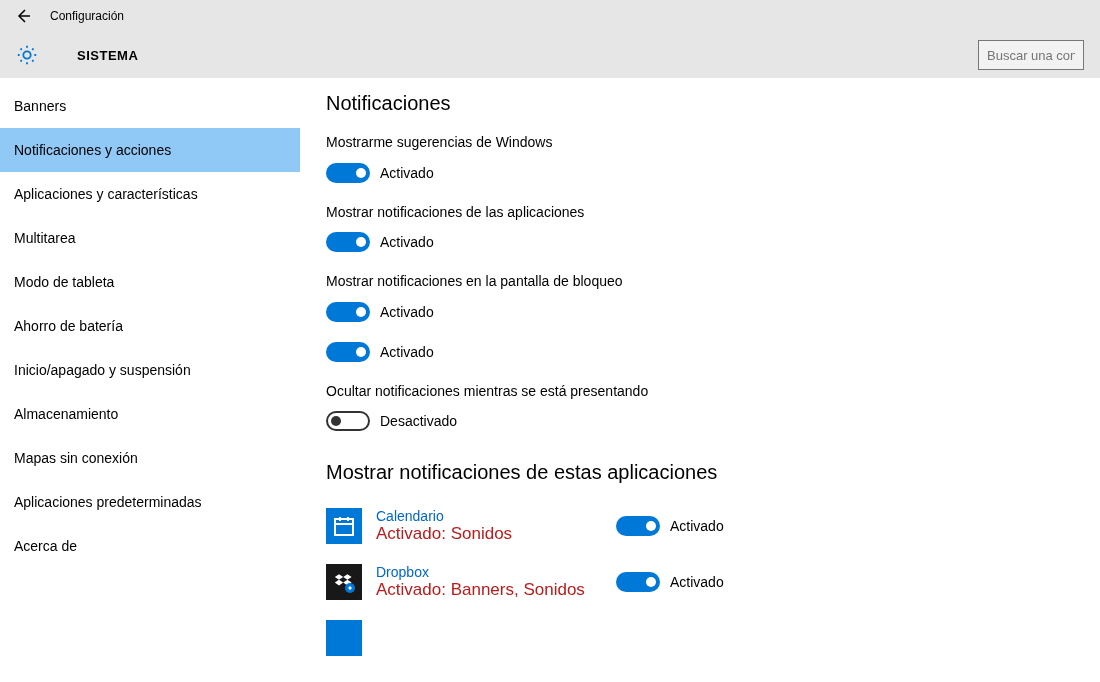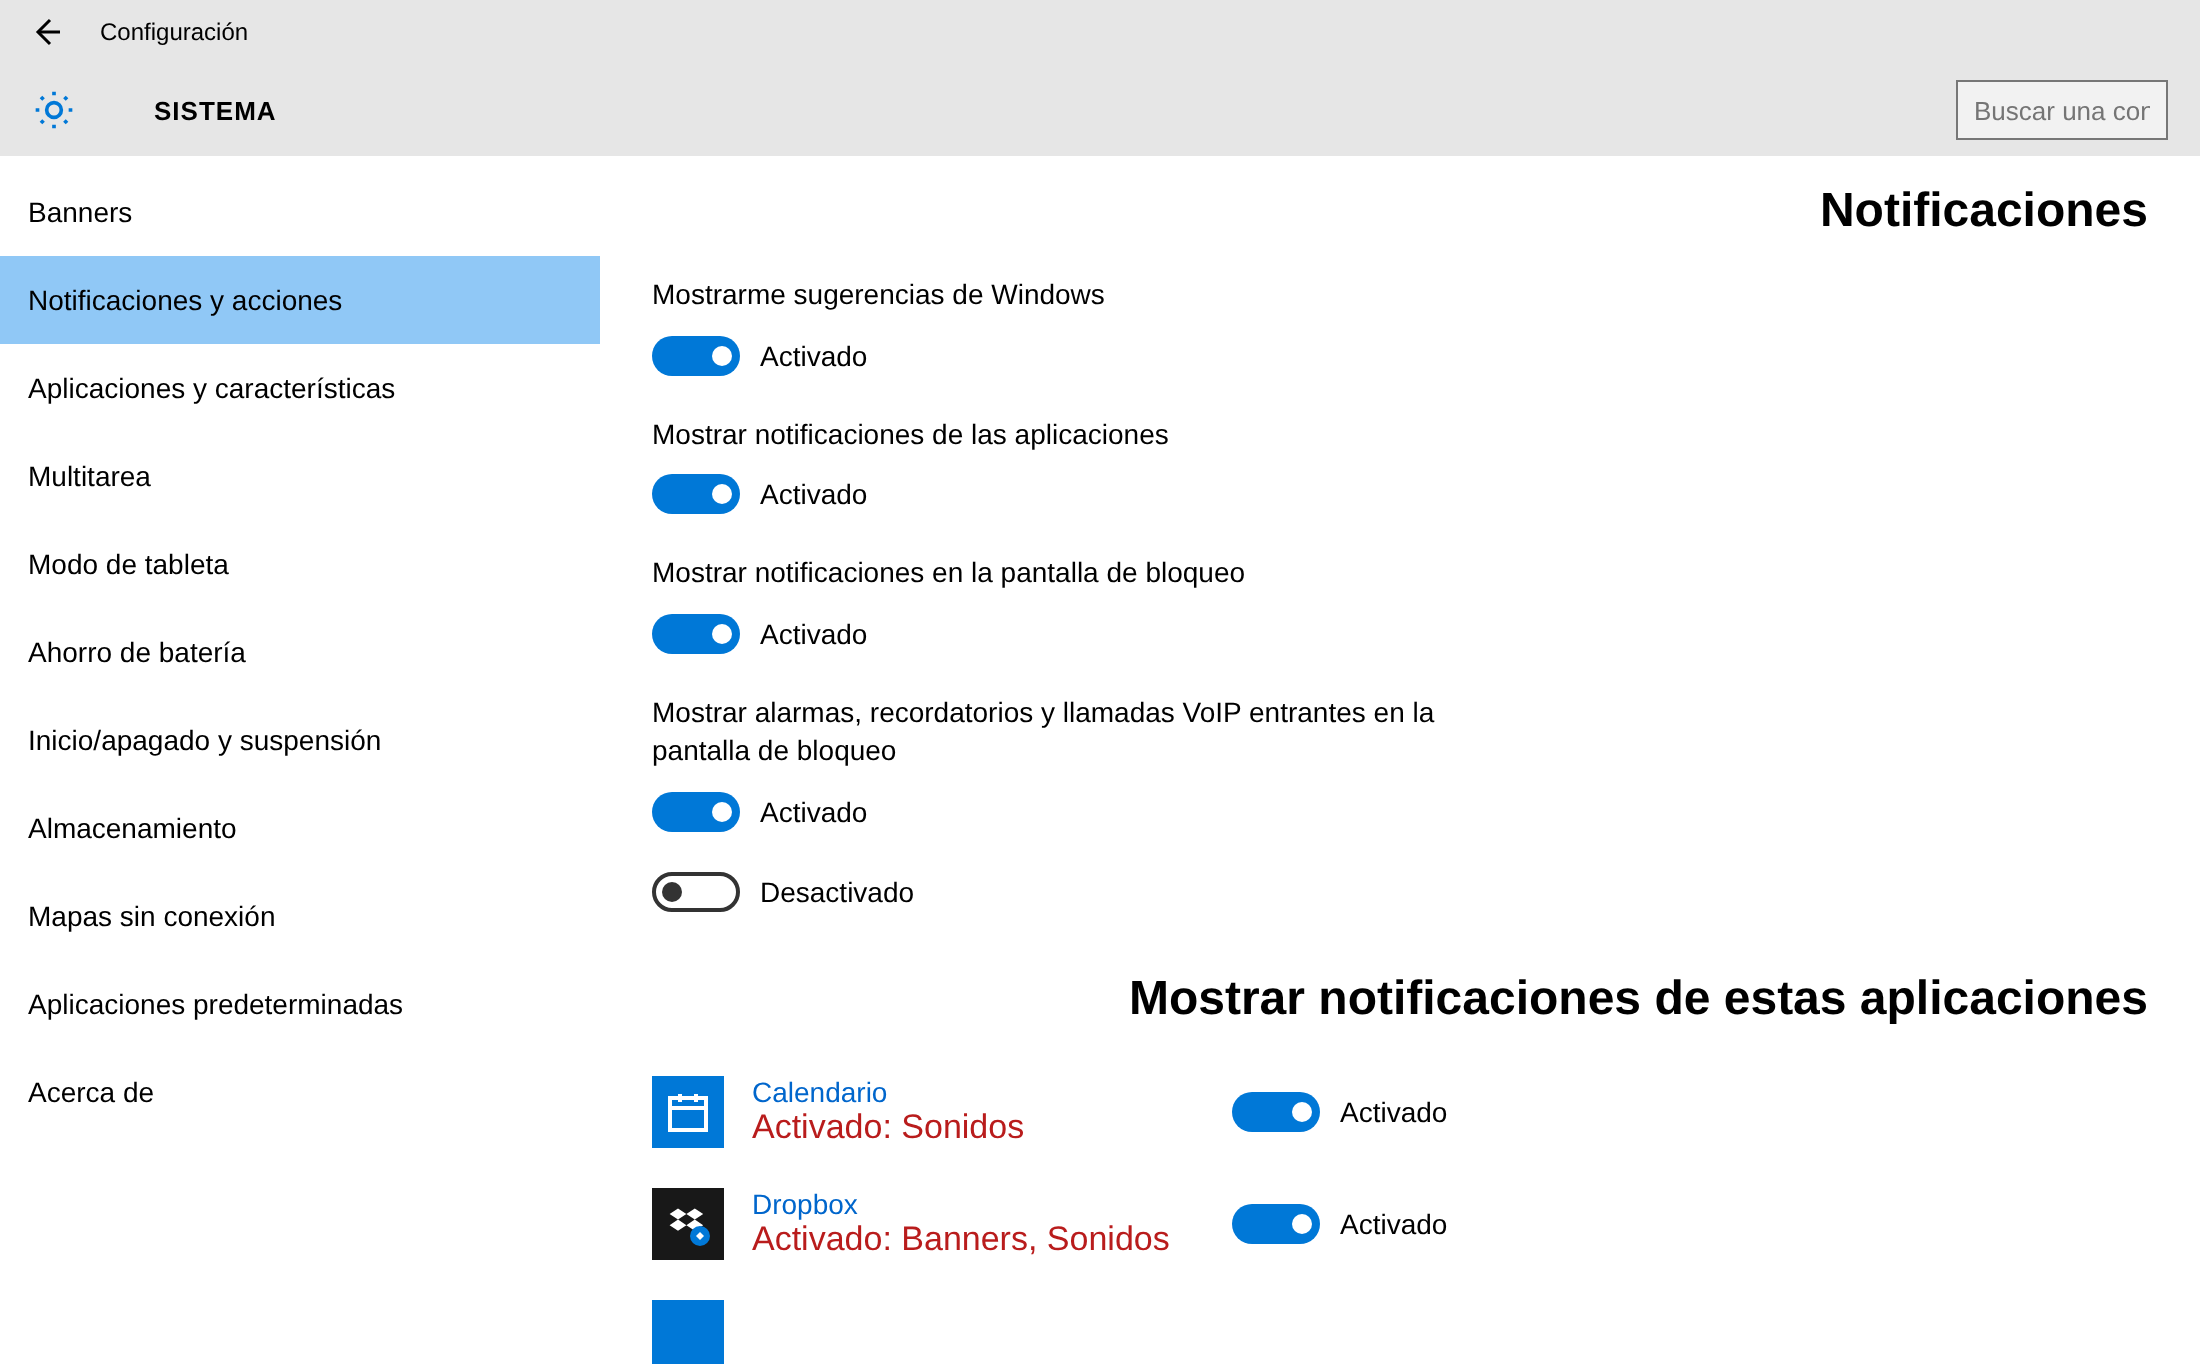--- a/index.html
+++ b/index.html
@@ -15,21 +15,21 @@
     .header-title { font-size: 13px; font-weight: 700; letter-spacing: 0.5px; }
     .search-box { height: 30px; width: 106px; border: 1px solid #777; background: #f2f2f2; padding: 0 8px; font-size: 13px; outline: none; }
 
     .body { display: flex; height: calc(100% - 78px); }
 
     .sidebar { width: 300px; background: #fff; border-right: 0; padding-top: 6px; }
     .side-item { padding: 14px 14px; font-size: 14px; color: #000; cursor: pointer; }
     .side-item.active { background: #90c8f6; }
 
     .content { flex: 1; padding: 14px 26px 0 26px; overflow: hidden; }
-    h1.section { font-size: 24px; font-weight: 700; margin-bottom: 18px; text-align: right; }
+    h1.section { font-size: 20px; font-weight: 400; margin-bottom: 18px; }
     h1.section.sub { margin-top: 30px; }
 
     .toggle-block { margin-bottom: 20px; max-width: 400px; }
     .toggle-label { font-size: 14px; color: #000; margin-bottom: 10px; line-height: 1.4; }
     .toggle-row { display: flex; align-items: center; gap: 10px; }
 
     .switch { width: 44px; height: 20px; border-radius: 10px; position: relative; cursor: pointer; }
     .switch.on { background: #0078d7; }
     .switch.off { background: #fff; border: 2px solid #333; }
     .knob { width: 10px; height: 10px; border-radius: 50%; position: absolute; top: 50%; transform: translateY(-50%); }
@@ -113,29 +113,29 @@
         <div class="toggle-block">
           <div class="toggle-label">Mostrar notificaciones en la pantalla de bloqueo</div>
           <div class="toggle-row">
             <div class="switch on">
               <div class="knob"></div>
             </div>
             <span class="switch-state">Activado</span>
           </div>
         </div>
         <div class="toggle-block">
-          <div class="toggle-label">Mostrar alarmas, recordatorios y llamadas VoIP entrantes en la pantalla de bloqueo</div>
           <div class="toggle-row">
             <div class="switch on">
               <div class="knob"></div>
             </div>
             <span class="switch-state">Activado</span>
           </div>
         </div>
         <div class="toggle-block">
+          <div class="toggle-label">Ocultar notificaciones mientras se está presentando</div>
           <div class="toggle-row">
             <div class="switch off">
               <div class="knob"></div>
             </div>
             <span class="switch-state">Desactivado</span>
           </div>
         </div>
       </div>
 
     <h1 class="section sub">Mostrar notificaciones de estas aplicaciones</h1>

